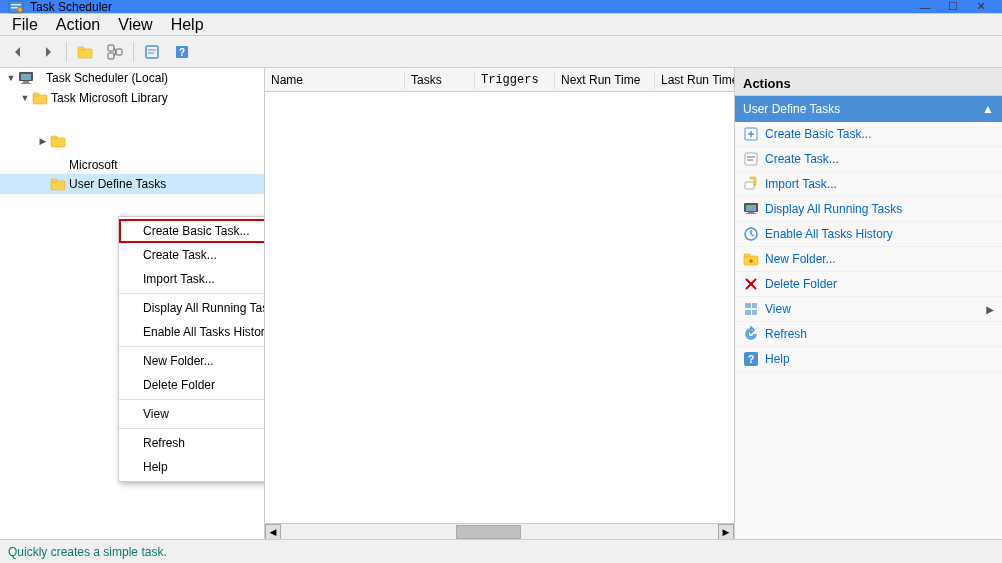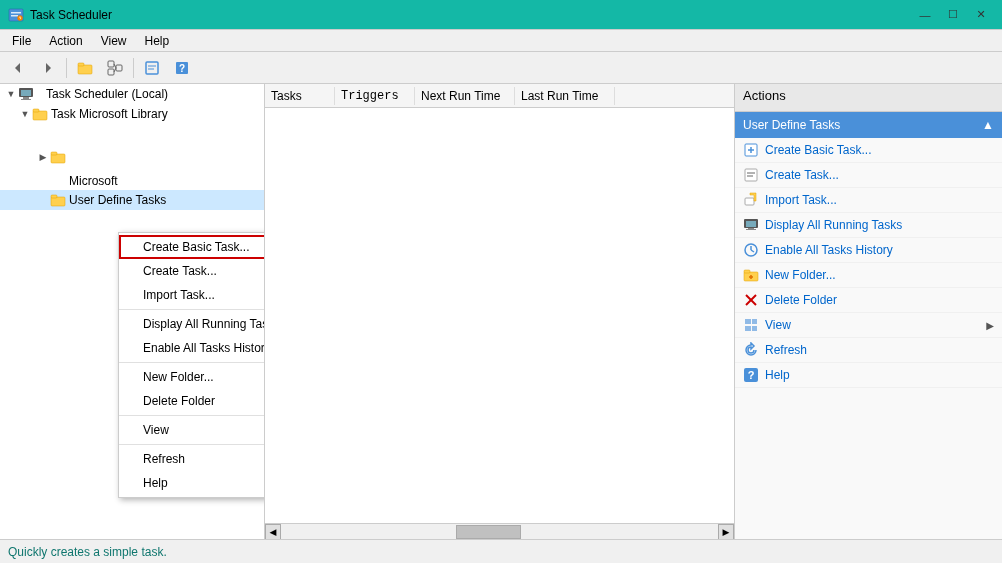--- a/index.html
+++ b/index.html
@@ -9,22 +9,22 @@
       background: #f0f0f0;
       width: 1002px;
       height: 563px;
       overflow: hidden;
       display: flex;
       flex-direction: column;
     }
 
     
     .title-bar {
-      background: #14b8a6;
-      height: 30px;
+      background: #3b82f6;
+      height: 14px;
       display: flex;
       align-items: center;
       padding: 0 8px;
       border-bottom: 1px solid #ccc;
       justify-content: space-between;
       flex-shrink: 0;
     }
     .title-bar-left {
       display: flex;
       align-items: center;
@@ -58,21 +58,21 @@
       display: flex;
       align-items: center;
       padding: 0 4px;
       border-bottom: 1px solid #ccc;
       flex-shrink: 0;
       gap: 2px;
     }
     .menu-item {
       padding: 2px 8px;
       cursor: pointer;
-      font-size: 12px;
+      font-size: 16px;
       color: #000;
       border-radius: 2px;
     }
 
     
     .toolbar {
       background: #f0f0f0;
       height: 32px;
       display: flex;
       align-items: center;
@@ -234,26 +234,26 @@
       width: 268px;
       background: #f9f9f9;
       border-left: 1px solid #ccc;
       flex-shrink: 0;
       overflow: auto;
     }
     .actions-header {
       background: #e8e8e8;
       padding: 4px 8px;
       font-size: 13px;
-      font-weight: normal;
+      font-weight: bold;
       color: #000;
       border-bottom: 1px solid #ccc;
       height: 28px;
       display: flex;
-      align-items: flex-start;
+      align-items: flex-end;
     }
     .actions-section-header {
       background: #4a90d9;
       color: #fff;
       padding: 4px 8px;
       font-size: 12px;
       display: flex;
       align-items: center;
       justify-content: space-between;
       height: 26px;
@@ -454,20 +454,21 @@
       </div>
       <div class="ctx-item">
         <span>Help</span>
       </div>
     </div>
 
   </div>
 
   <div class="center-panel">
     <div class="table-header">
+      <div class="th-cell th-name">Name</div>
       <div class="th-cell th-status">Tasks</div>
       <div class="th-cell th-triggers">Triggers</div>
       <div class="th-cell th-next-run">Next Run Time</div>
       <div class="th-cell th-last-run">Last Run Time</div>
 
     </div>
     <div class="table-body">
     </div>
 
     <div class="h-scrollbar">

